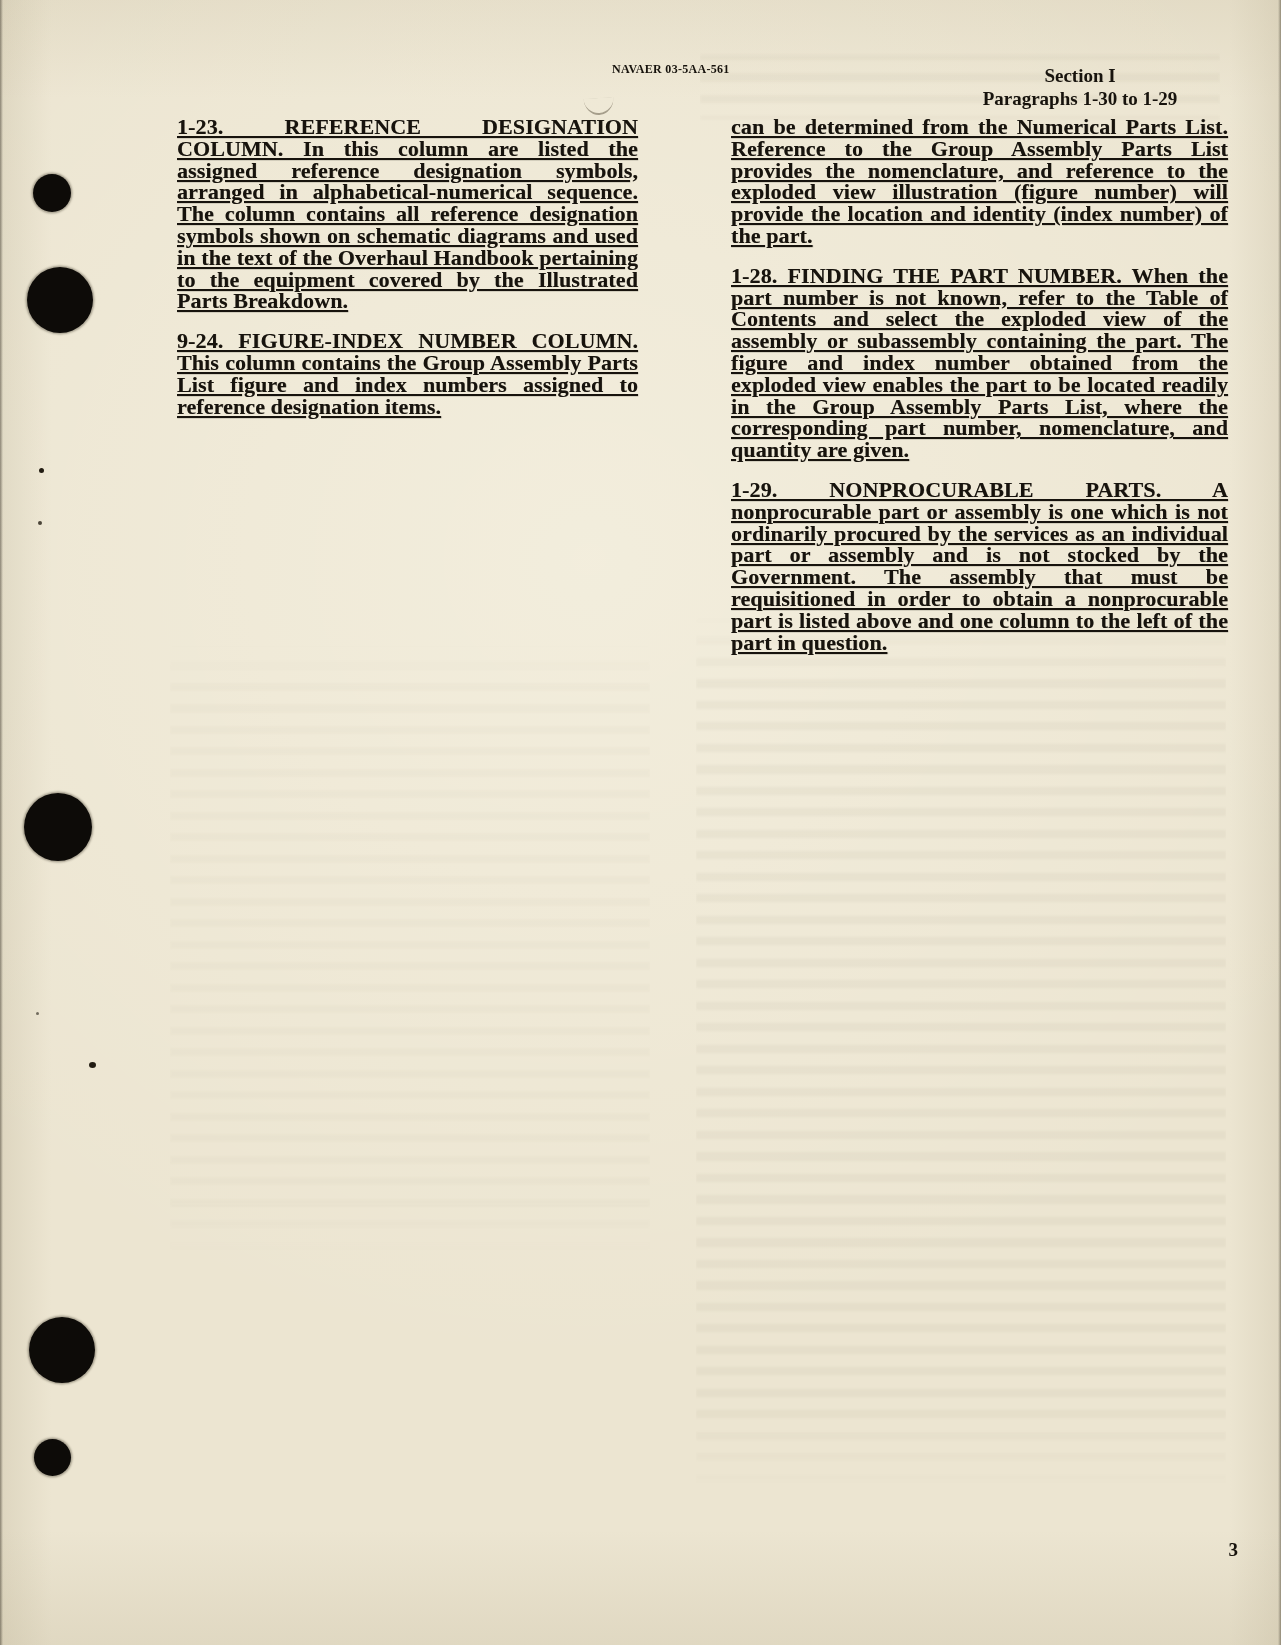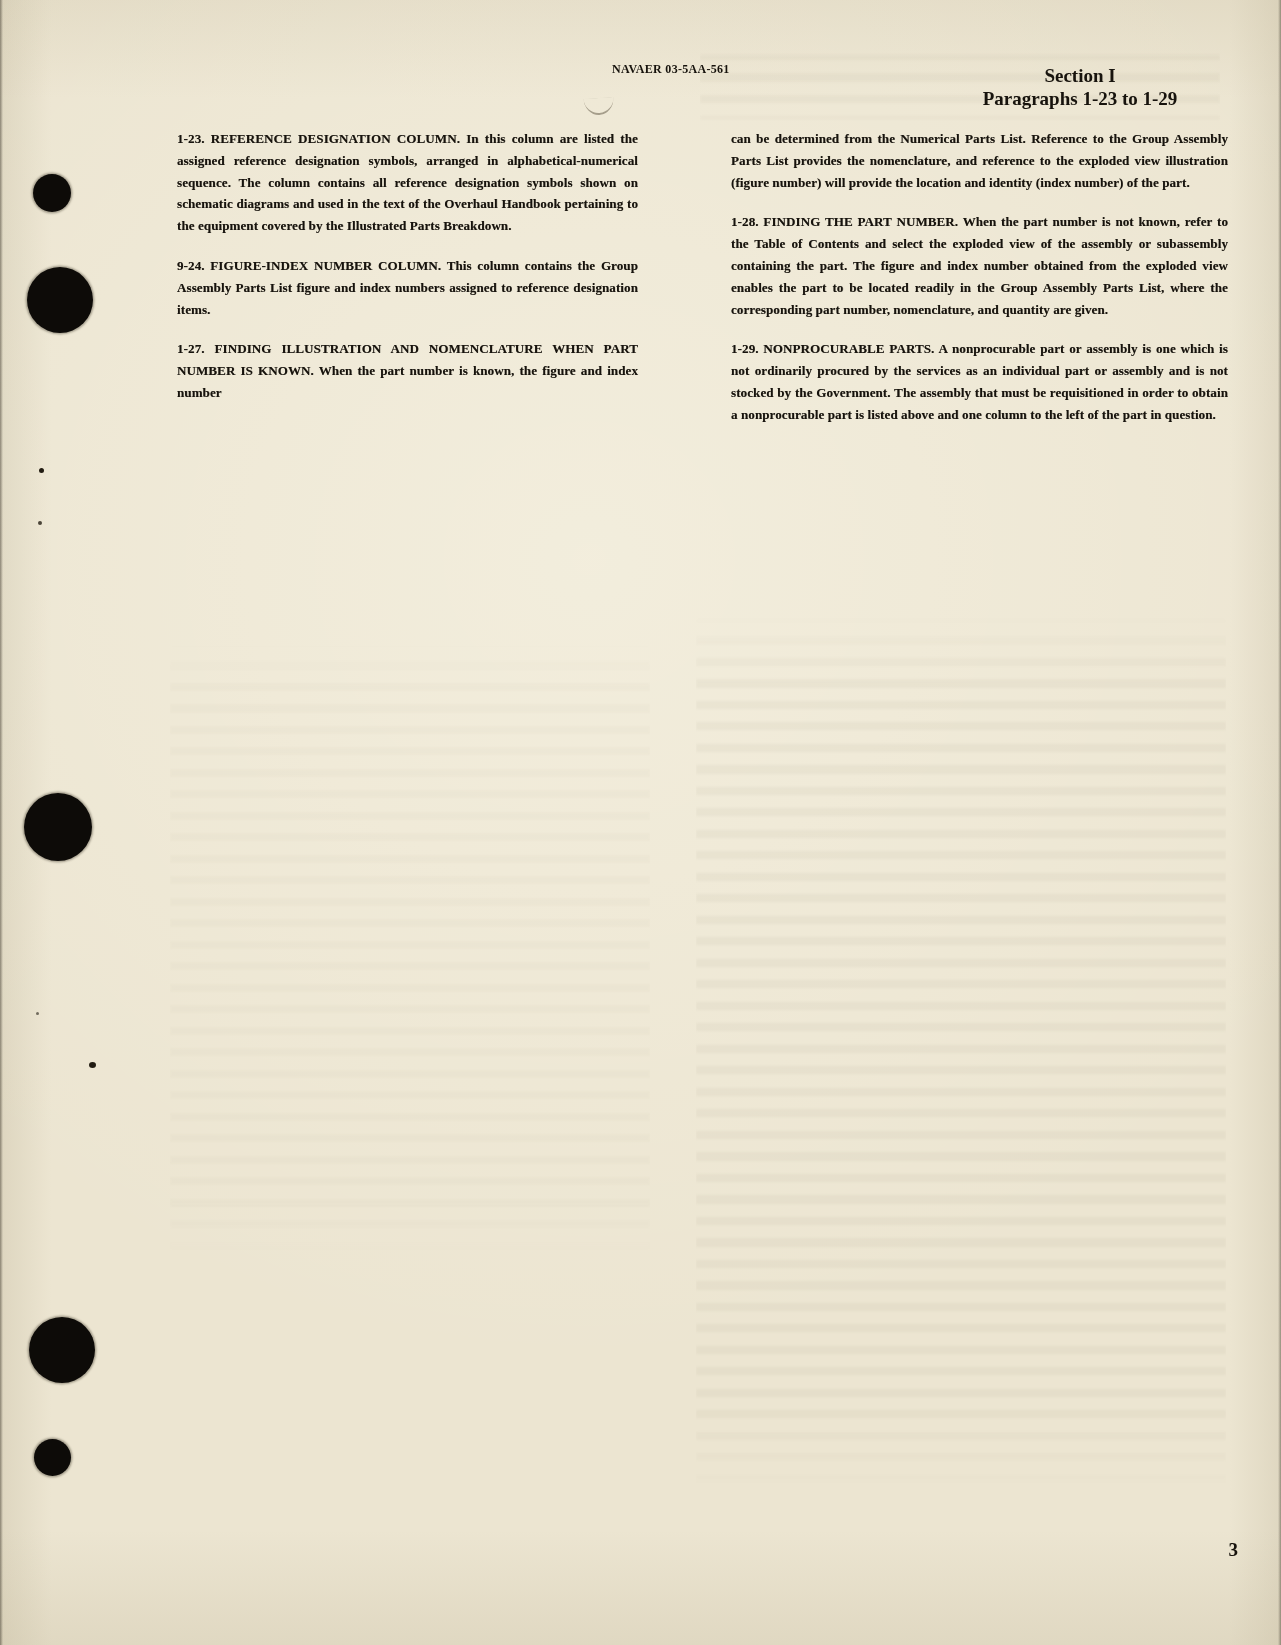--- a/index.html
+++ b/index.html
@@ -19,23 +19,23 @@
   .edge-left{left:0;background:linear-gradient(90deg, rgba(35,30,20,0.45), rgba(35,30,20,0));}
   .edge-right{right:0;background:linear-gradient(270deg, rgba(35,30,20,0.40), rgba(35,30,20,0));}
 
   
   .doc-number{position:absolute;left:600px;top:62px;font-size:12px;font-weight:bold;letter-spacing:0.3px;margin-left:12px;}
   .header-right{position:absolute;left:931px;top:64px;width:298px;text-align:center;font-size:19px;font-weight:bold;line-height:23px;}
   .header-right .section-line{display:block;}
   .header-right .range-line{display:block;}
 
   
-  .col{position:absolute;top:128px;font-size:13px;line-height:21.8px;font-weight:bold;
+  .col{position:absolute;top:116px;font-size:22px;line-height:21.8px;font-weight:bold;
        text-align:justify;letter-spacing:0.1px;
-       text-shadow:0.3px 0.3px 0.5px rgba(23,19,13,0.45);}
+       text-shadow:0.3px 0.3px 0.5px rgba(23,19,13,0.45);text-decoration:underline;}
   .col-left{left:177px;width:461px;}
   .col-right{left:731px;width:497px;}
   .col p{margin:0 0 18px 0;}
   .col-right p.cont{}
   .col-right p{margin-bottom:18px;}
   p.justify-last{text-align-last:justify;}
 
   .page-number{position:absolute;left:1214px;top:1539px;width:24px;text-align:right;
                font-size:19px;font-weight:bold;}
 
@@ -92,27 +92,26 @@
   <div class="speck speck-4"></div>
   <div class="pen-mark"></div>
 
   <div class="ghost ghost-header"></div>
   <div class="ghost ghost-right"></div>
   <div class="ghost ghost-left"></div>
 
   <div class="doc-number">NAVAER 03-5AA-561</div>
   <div class="header-right">
     <span class="section-line">Section I</span>
-    <span class="range-line">Paragraphs 1-23 to 1-29</span>
+    <span class="range-line">Paragraphs 1-30 to 1-29</span>
   </div>
 
   <div class="col col-left">
     <p>1-23. REFERENCE DESIGNATION COLUMN. In this column are listed the assigned reference designation symbols, arranged in alphabetical-numerical sequence. The column contains all reference designation symbols shown on schematic diagrams and used in the text of the Overhaul Handbook pertaining to the equipment covered by the Illustrated Parts Breakdown.</p>
     <p>9-24. FIGURE-INDEX NUMBER COLUMN. This column contains the Group Assembly Parts List figure and index numbers assigned to reference designation items.</p>
-    <p class="justify-last">1-27. FINDING ILLUSTRATION AND NOMENCLATURE WHEN PART NUMBER IS KNOWN. When the part number is known, the figure and index number</p>
   </div>
 
   <div class="col col-right">
     <p class="cont">can be determined from the Numerical Parts List. Reference to the Group Assembly Parts List provides the nomenclature, and reference to the exploded view illustration (figure number) will provide the location and identity (index number) of the part.</p>
     <p>1-28. FINDING THE PART NUMBER. When the part number is not known, refer to the Table of Contents and select the exploded view of the assembly or subassembly containing the part. The figure and index number obtained from the exploded view enables the part to be located readily in the Group Assembly Parts List, where the corresponding part number, nomenclature, and quantity are given.</p>
     <p>1-29. NONPROCURABLE PARTS. A nonprocurable part or assembly is one which is not ordinarily procured by the services as an individual part or assembly and is not stocked by the Government. The assembly that must be requisitioned in order to obtain a nonprocurable part is listed above and one column to the left of the part in question.</p>
   </div>
 
   <div class="page-number">3</div>
 

